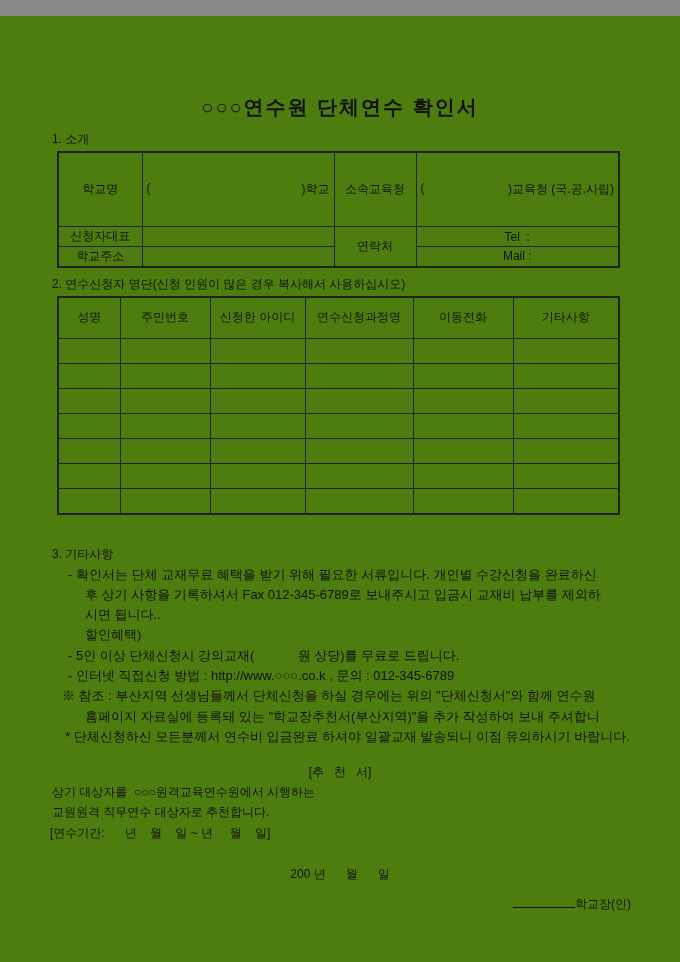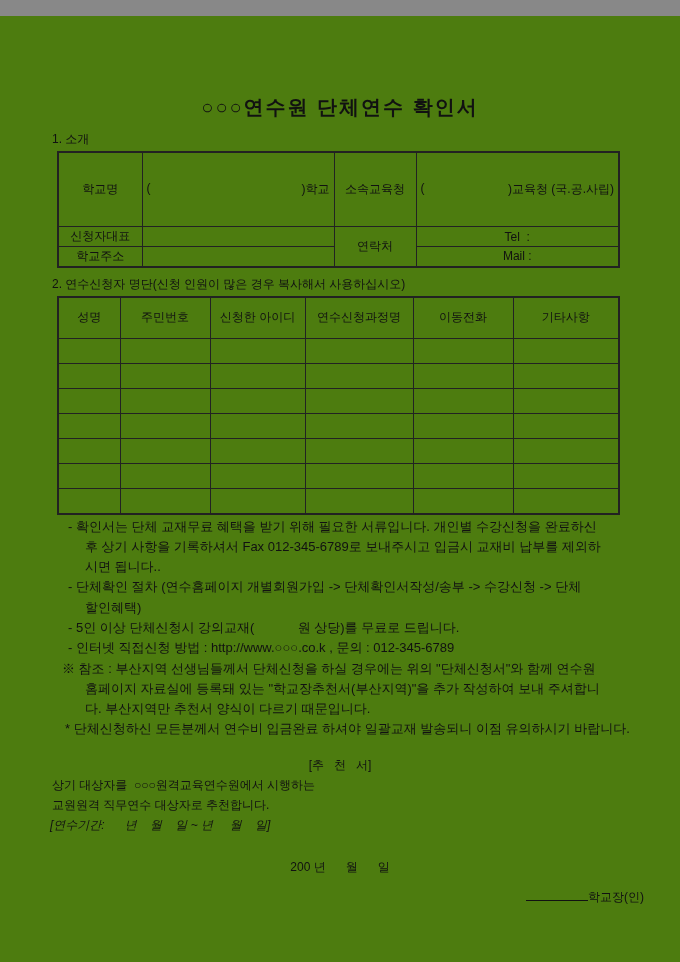--- a/index.html
+++ b/index.html
@@ -63,32 +63,32 @@
   .n-star { padding-left:13px; }
 
   .rec-heading {
     margin-top:15px;
     text-align:center;
     white-space:pre;
     font-size:12px;
     line-height:20px;
   }
   .rec-line { margin-left:52px; line-height:20.3px; white-space:pre; font-size:12px; }
-  .rec-period { margin-left:50px;font-style:italic; }
+  .rec-period { margin-left:50px; }
 
   .date-line {
     margin-top:23px;
     text-align:center;
     white-space:pre;
     font-size:12px;
   }
   .sign-line {
     margin-top:12px;
     text-align:right;
-    padding-right:36px;
+    padding-right:49px;
     font-size:12px;
     white-space:pre;
   }
   .sign-blank {
     display:inline-block;
     width:62px;
     border-bottom:1px solid #111;
     height:13px;
     vertical-align:baseline;
   }
@@ -214,32 +214,31 @@
           <td></td>
           <td></td>
           <td></td>
           <td></td>
           <td></td>
           <td></td>
         </tr>
       </tbody>
   </table>
 
+  <div class="sec-heading s3">3. 기타사항</div>
 
   <div class="notes">
     <div class="note-line n-dash">- 확인서는 단체 교재무료 혜택을 받기 위해 필요한 서류입니다. 개인별 수강신청을 완료하신</div>
     <div class="note-line n-cont">후 상기 사항을 기록하셔서 Fax 012-345-6789로 보내주시고 입금시 교재비 납부를 제외하</div>
     <div class="note-line n-cont">시면 됩니다..</div>
-    <div class="note-line n-dash">- 단체확인 절차 (연수홈페이지 개별회원가입 -&gt; 단체확인서작성/송부 -&gt; 수강신청 -&gt; 단체</div>
     <div class="note-line n-cont">할인혜택)</div>
     <div class="note-line n-dash">- 5인 이상 단체신청시 강의교재(            원 상당)를 무료로 드립니다.</div>
     <div class="note-line n-dash">- 인터넷 직접신청 방법 : http://www.○○○.co.k , 문의 : 012-345-6789</div>
     <div class="note-line n-ref">※ 참조 : 부산지역 선생님들께서 단체신청을 하실 경우에는 위의 "단체신청서"와 함께 연수원</div>
     <div class="note-line n-cont">홈페이지 자료실에 등록돼 있는 "학교장추천서(부산지역)"을 추가 작성하여 보내 주셔합니</div>
-    <div class="note-line n-cont">다. 부산지역만 추천서 양식이 다르기 때문입니다.</div>
     <div class="note-line n-star">* 단체신청하신 모든분께서 연수비 입금완료 하셔야 일괄교재 발송되니 이점 유의하시기 바랍니다.</div>
   </div>
 
   <div class="rec-heading">[추   천   서]</div>
   <div class="rec-line">상기 대상자를  ○○○원격교육연수원에서 시행하는</div>
   <div class="rec-line">교원원격 직무연수 대상자로 추천합니다.</div>
   <div class="rec-line rec-period">[연수기간:      년    월    일 ~ 년     월    일]</div>
 
   <div class="date-line">200 년      월      일</div>
 

